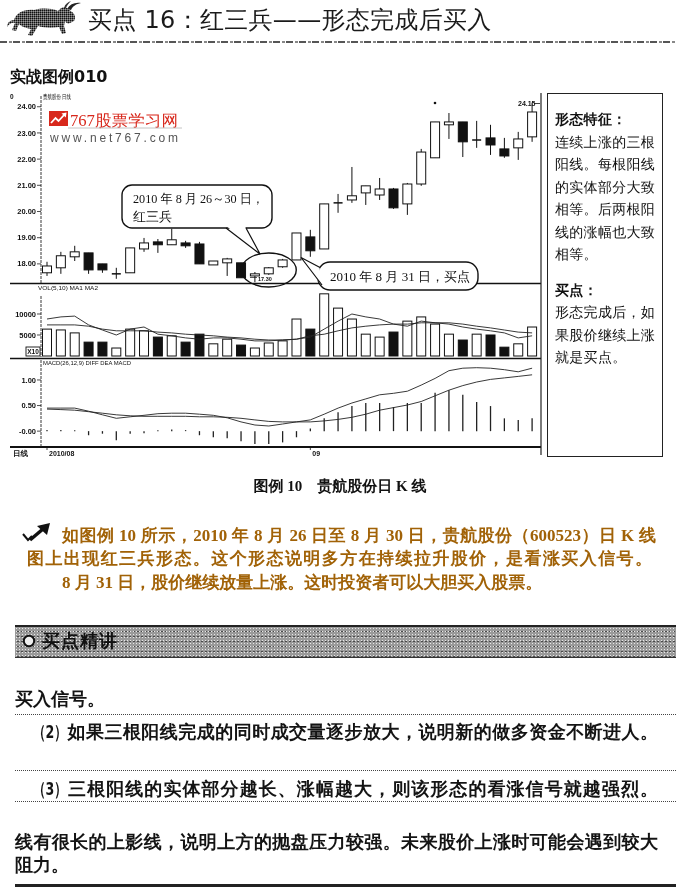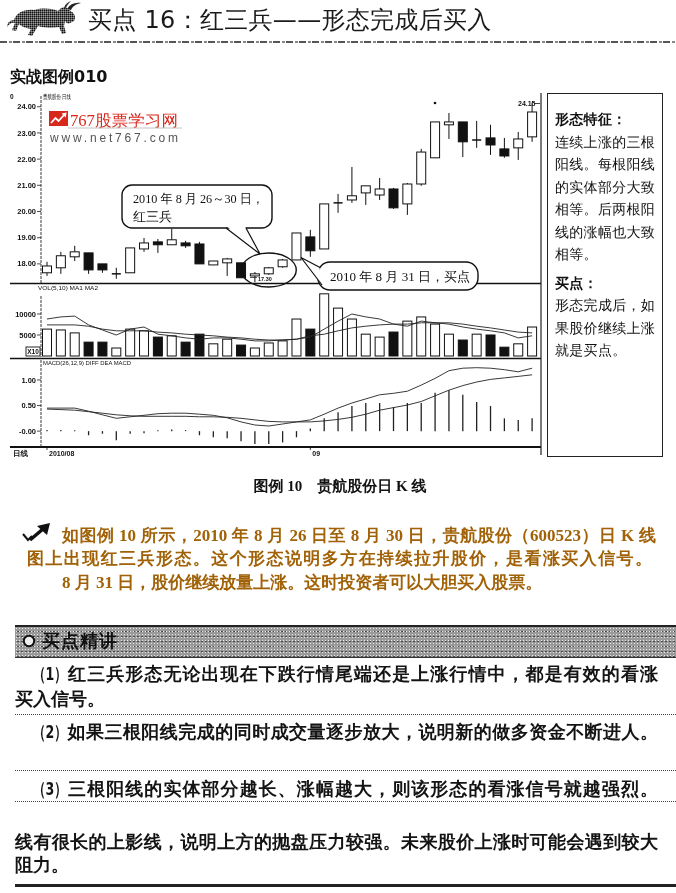--- a/index.html
+++ b/index.html
@@ -6,21 +6,21 @@
   .page{position:relative;width:676px;height:893px;overflow:hidden;background:#fff;color:#111;font-family:"DejaVu Sans",sans-serif;}
   .abs{position:absolute;}
   .bull{left:4px;top:0;width:80px;height:38px;}
   .title{left:88px;top:5px;font-size:24px;line-height:30px;white-space:nowrap;letter-spacing:0.3px;color:#1a1a1a;}
   .rule-dashed{left:0;top:41px;width:676px;height:2px;background:repeating-linear-gradient(90deg,#555 0 7px,transparent 7px 9px,#888 9px 12px,transparent 12px 13px);}
   .example-label{left:10px;top:67px;font-size:16px;font-weight:bold;line-height:20px;white-space:nowrap;}
   #chart-svg{position:absolute;left:0;top:88px;width:548px;height:375px;overflow:visible;}
   .sidebox{left:547px;top:93px;width:116px;height:364px;box-sizing:border-box;border:1.5px solid #222;padding:2px 3px 0 7px;background:#fff;}
   .sb-line{font-size:14px;line-height:22.5px;height:22.5px;white-space:nowrap;letter-spacing:0.3px;}
   .sb-head{font-weight:bold;margin-top:12px;}
-  .sb-head.buy{margin-top:6px;}
+  .sb-head.buy{margin-top:13px;}
   .caption{left:0;top:476px;width:680px;text-align:center;font-family:"Liberation Serif",serif;font-size:15px;font-weight:bold;line-height:20px;white-space:pre;}
   .arrow-icon{left:22px;top:523px;width:30px;height:20px;}
   .intro{font-family:"Liberation Serif",serif;font-size:17px;font-weight:bold;line-height:23px;height:23px;color:#a16207;}
   .jl{text-align:justify;text-align-last:justify;}
   .band{left:15px;top:625px;width:661px;height:33px;box-sizing:border-box;border-top:2px solid #222;border-bottom:1.5px solid #333;
         background-color:#9a9a9a;
         background-image:radial-gradient(#e8e8e8 0.6px,transparent 0.9px),radial-gradient(#4a4a4a 0.6px,transparent 0.9px);
         background-size:3px 3px,4px 5px;background-position:0 0,1px 2px;}
   .band-circle{position:absolute;left:7px;top:7px;width:14px;height:14px;}
   .band-title{position:absolute;left:27px;top:3px;font-size:18px;font-weight:bold;line-height:22px;letter-spacing:1px;color:#111;white-space:nowrap;}
@@ -386,21 +386,20 @@
   <div class="abs intro jl" style="left:27px;top:546.5px;width:625px;">图上出现红三兵形态。这个形态说明多方在持续拉升股价，是看涨买入信号。</div>
   <div class="abs intro" style="left:62px;top:570.5px;width:594px;">8 月 31 日，股价继续放量上涨。这时投资者可以大胆买入股票。</div>
 
   <div class="abs band">
     <svg class="band-circle" viewBox="0 0 14 14">
       <circle cx="7" cy="7" r="5.2" fill="#eee" stroke="#111" stroke-width="2"></circle>
     </svg>
     <span class="band-title">买点精讲</span>
   </div>
 
-  <div class="abs item-line jl first" style="top:661.5px;"><span class="num">（1）</span><span>红三兵形态无论出现在下跌行情尾端还是上涨行情中，都是有效的看涨</span></div>
   <div class="abs item-line cont" style="top:686.5px;">买入信号。</div>
   <div class="abs dotted" style="top:714px;"></div>
 
   <div class="abs item-line jl first" style="top:719.5px;"><span class="num">（2）</span><span>如果三根阳线完成的同时成交量逐步放大，说明新的做多资金不断进人。</span></div>
   <div class="abs dotted" style="top:770px;"></div>
 
   <div class="abs item-line jl first" style="top:776.5px;"><span class="num">（3）</span><span>三根阳线的实体部分越长、涨幅越大，则该形态的看涨信号就越强烈。</span></div>
   <div class="abs dotted" style="top:801px;"></div>
 
   <div class="abs item-line cont" style="top:852.5px;">阻力。</div>

